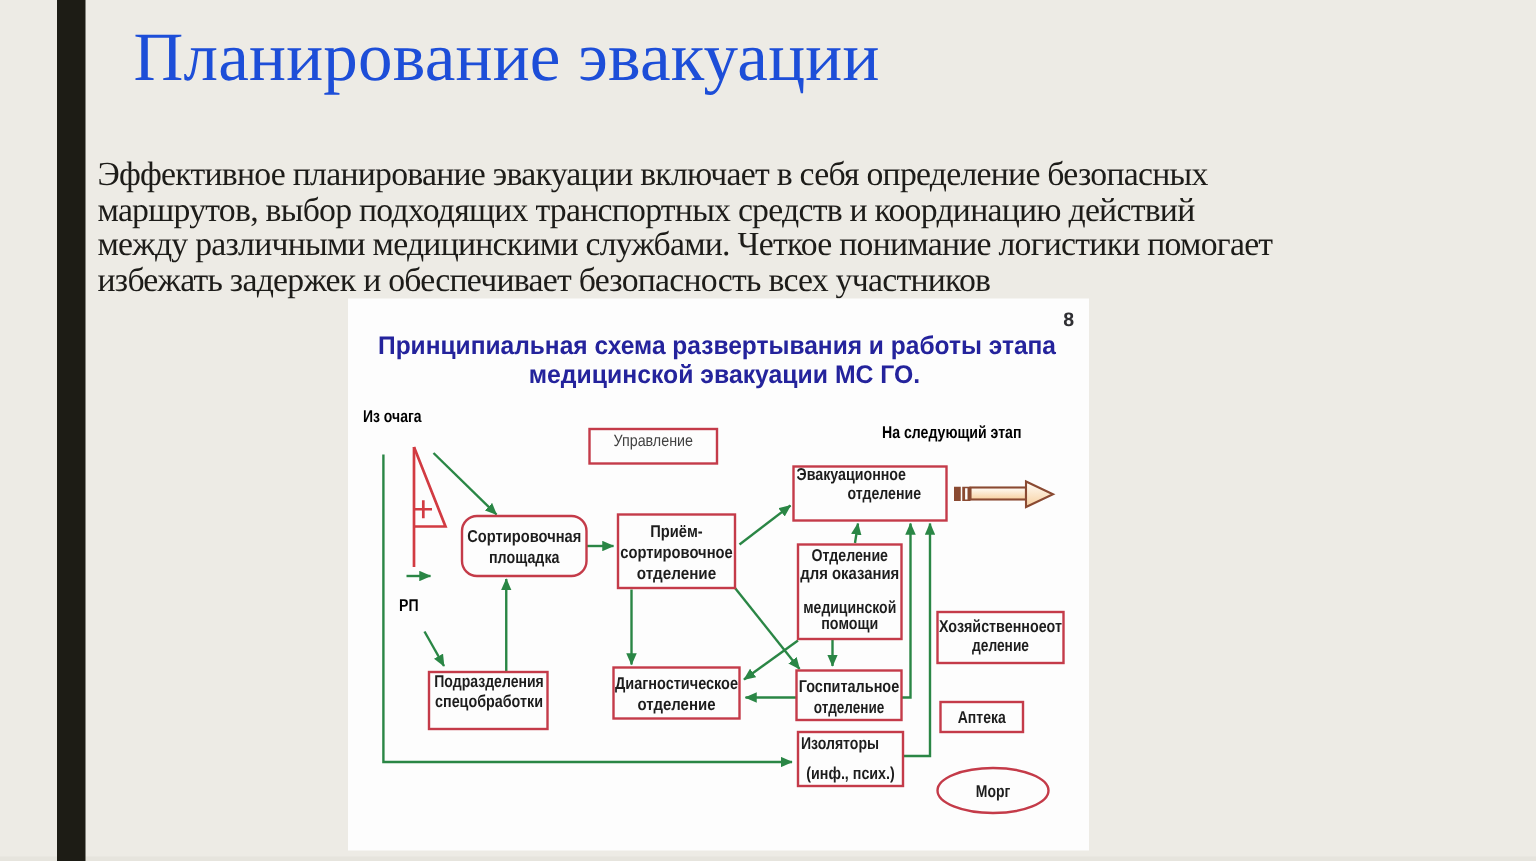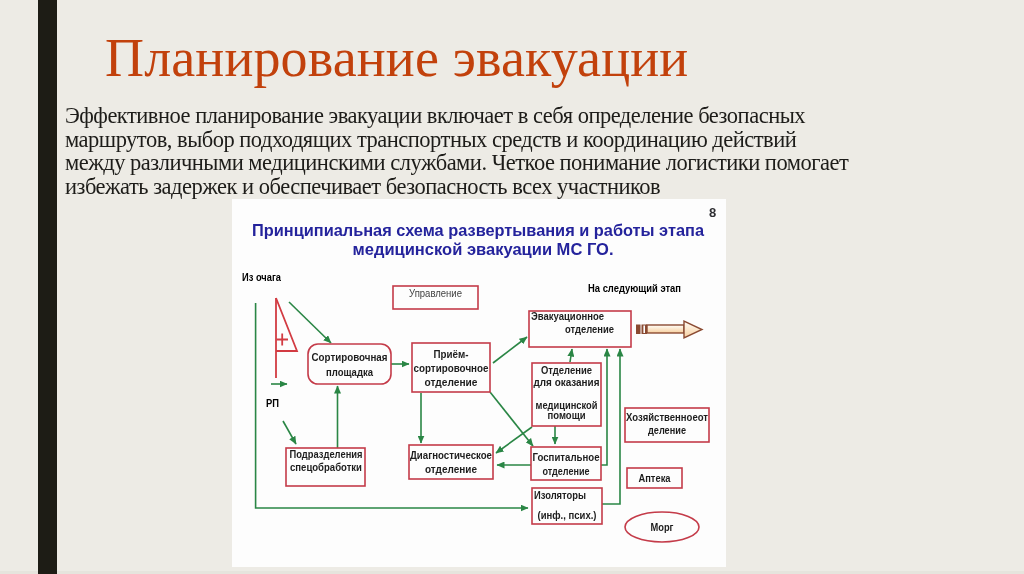--- a/index.html
+++ b/index.html
@@ -1,18 +1,18 @@
 <!DOCTYPE html>
 <html><head>
 <meta charset="utf-8">
 <style>
 html,body{margin:0;padding:0;}
 body{width:1024px;height:574px;background:#edebe5;position:relative;overflow:hidden;font-family:"Liberation Sans",sans-serif;}
 #bar{position:absolute;left:38px;top:0;width:19px;height:574px;background:#1d1c15;z-index:3;}
-#title{position:absolute;left:89px;top:11px;margin:16px;font-family:"Liberation Serif",serif;font-weight:400;font-size:54px;letter-spacing:0.15px;color:#c2410c;white-space:nowrap;}
+#title{position:absolute;left:89px;top:11px;margin:0;font-family:"Liberation Serif",serif;font-weight:400;font-size:46px;letter-spacing:0.15px;color:#1d4ed8;white-space:nowrap;}
 #para{position:absolute;left:64px;top:103px;margin:1px;font-family:"Liberation Serif",serif;font-size:22.5px;letter-spacing:-0.5px;line-height:23.7px;color:#1d1c19;white-space:nowrap;}
 #panel{position:absolute;left:232px;top:199px;width:494px;height:368px;background:#fdfdfd;}
 #panel svg{position:absolute;left:0;top:0;}
 #bottomedge{position:absolute;left:0;top:571px;width:1024px;height:3px;background:#e6e4dd;}
 text{font-family:"Liberation Sans",sans-serif;}
 .b{font-weight:bold;}
 </style>
 </head>
 <body>
 <div id="bar"></div>

